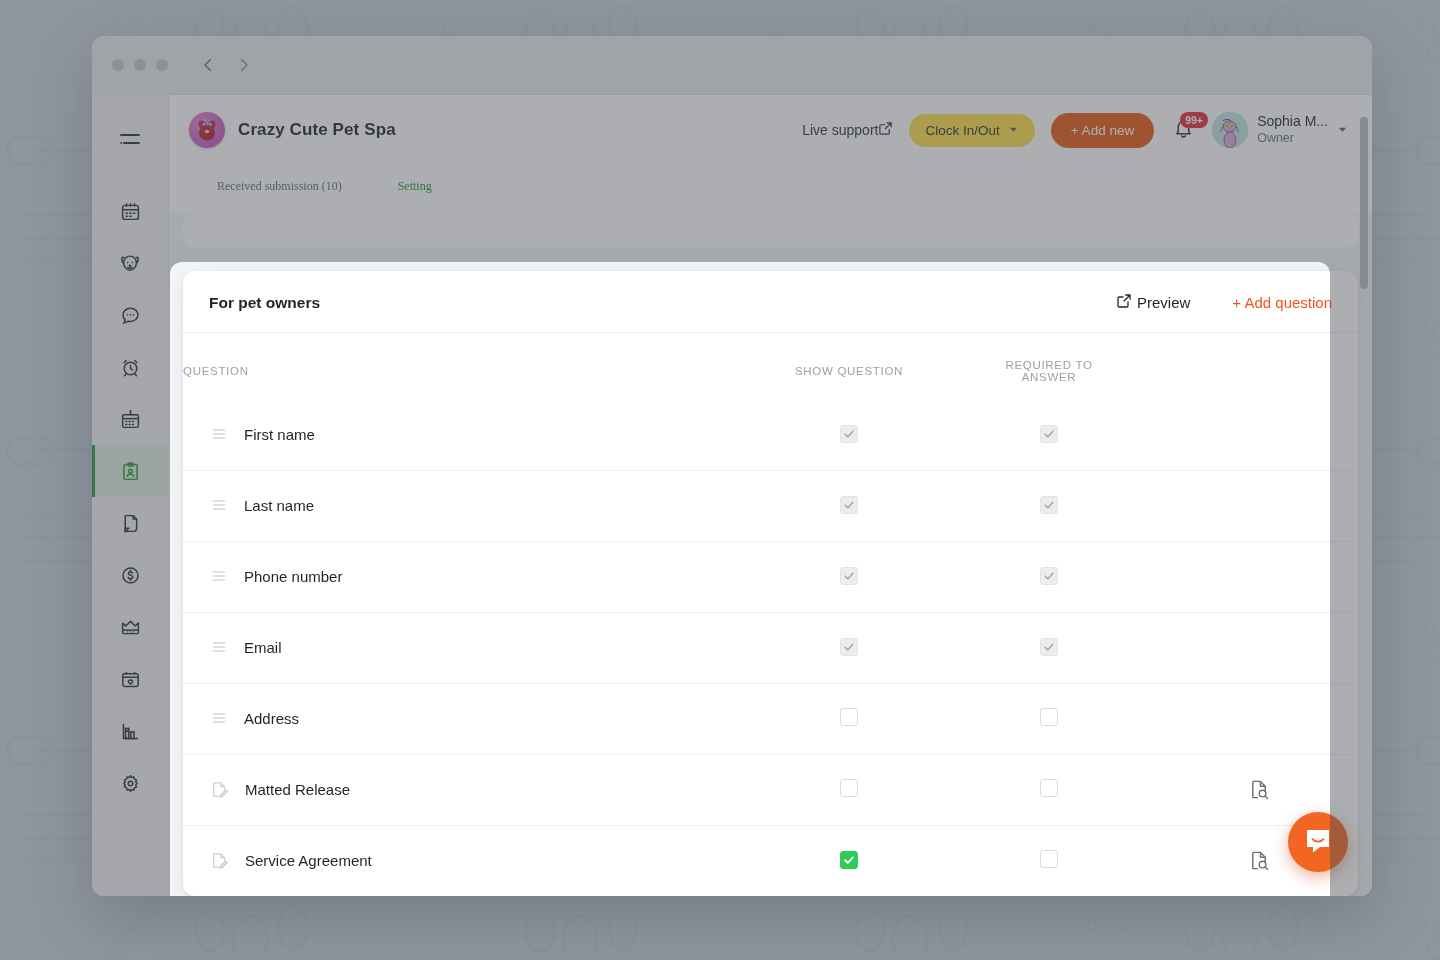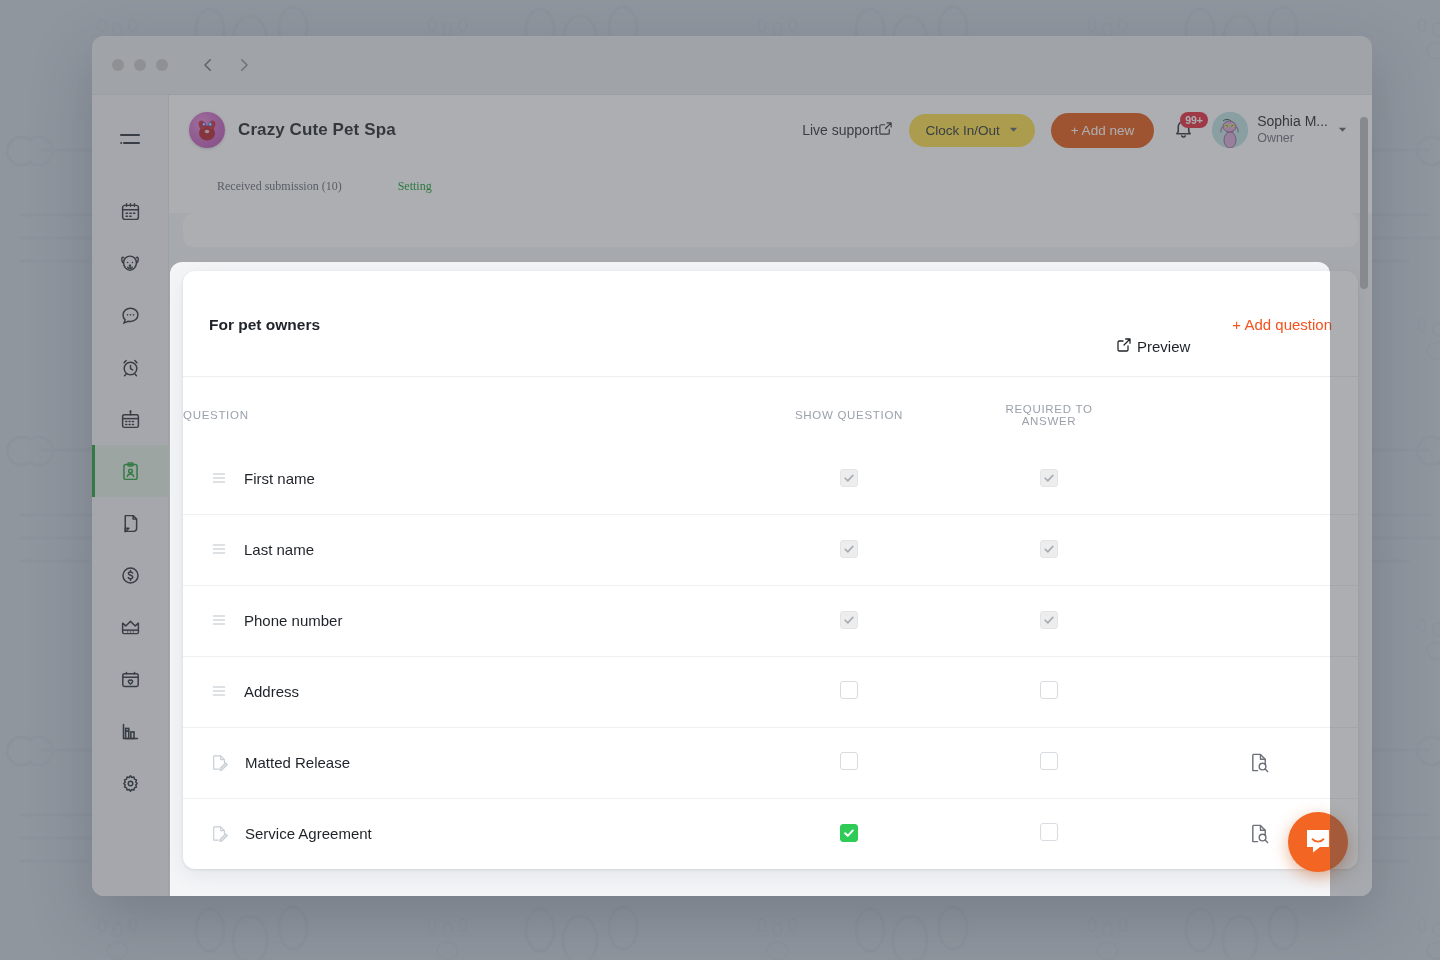--- a/index.html
+++ b/index.html
@@ -156,21 +156,21 @@
     box-shadow: 0 1px 3px rgba(20,30,50,.10), 0 6px 22px rgba(20,30,50,.07);
     overflow: hidden;
   }
   #card-head {
     display:flex; align-items:center;
     padding: 22px 26px 20px 26px;
     border-bottom: 1px solid #eceef1;
   }
   #card-title { font-size: 15.5px; font-weight: 700; color:#1f2329;text-align:right; }
   #card-actions { margin-left:auto; display:flex; align-items:center; gap: 42px; }
-  #preview-btn { display:flex; align-items:center; gap: 5px; font-size:15px; color:#1f2329;margin-top:44px; }
+  #preview-btn { display:flex; align-items:center; gap: 5px; font-size:15px; color:#1f2329; }
   #add-question-btn { font-size: 15px; color:#f4511e; font-weight: 500; }
 
   
   table#q-table { width: 100%; border-collapse: collapse; table-layout: fixed; }
   #q-table th {
     font-size: 11.5px; font-weight: 400;
     color:#9aa1ab; letter-spacing: .7px;
     padding: 26px 0 16px 0;
     text-transform: uppercase;
   }
@@ -595,20 +595,43 @@
                   </tr>
                   <tr>
                     <td class="cell-question">
                       <div class="q-cell-inner">
                         <span>
                           <svg class="drag-handle" viewBox="0 0 16 16" fill="none" stroke="#d3d7dc" stroke-width="1.5" stroke-linecap="round">
                             <path d="M2.5 4h11M2.5 8h11M2.5 12h11"></path>
                           </svg>
                         </span>
                         <span class="q-label">Phone number</span>
+                      </div>
+                    </td>
+                    <td class="cell-center"><span class="cb disabled-checked">
+                        <svg width="12" height="12" viewBox="0 0 14 14" fill="none" stroke="#a9aeb4" stroke-width="2" stroke-linecap="round" stroke-linejoin="round">
+                          <polyline points="2.5,7.3 5.6,10.3 11.5,4"></polyline>
+                        </svg>
+                      </span></td>
+                    <td class="cell-center"><span class="cb disabled-checked">
+                        <svg width="12" height="12" viewBox="0 0 14 14" fill="none" stroke="#a9aeb4" stroke-width="2" stroke-linecap="round" stroke-linejoin="round">
+                          <polyline points="2.5,7.3 5.6,10.3 11.5,4"></polyline>
+                        </svg>
+                      </span></td>
+                    <td class="cell-center"></td>
+                  </tr>
+                  <tr>
+                    <td class="cell-question">
+                      <div class="q-cell-inner">
+                        <span>
+                          <svg class="drag-handle" viewBox="0 0 16 16" fill="none" stroke="#d3d7dc" stroke-width="1.5" stroke-linecap="round">
+                            <path d="M2.5 4h11M2.5 8h11M2.5 12h11"></path>
+                          </svg>
+                        </span>
+                        <span class="q-label">Email</span>
                       </div>
                     </td>
                     <td class="cell-center"><span class="cb disabled-checked">
                         <svg width="12" height="12" viewBox="0 0 14 14" fill="none" stroke="#a9aeb4" stroke-width="2" stroke-linecap="round" stroke-linejoin="round">
                           <polyline points="2.5,7.3 5.6,10.3 11.5,4"></polyline>
                         </svg>
                       </span></td>
                     <td class="cell-center"><span class="cb disabled-checked">
                         <svg width="12" height="12" viewBox="0 0 14 14" fill="none" stroke="#a9aeb4" stroke-width="2" stroke-linecap="round" stroke-linejoin="round">
                           <polyline points="2.5,7.3 5.6,10.3 11.5,4"></polyline>

